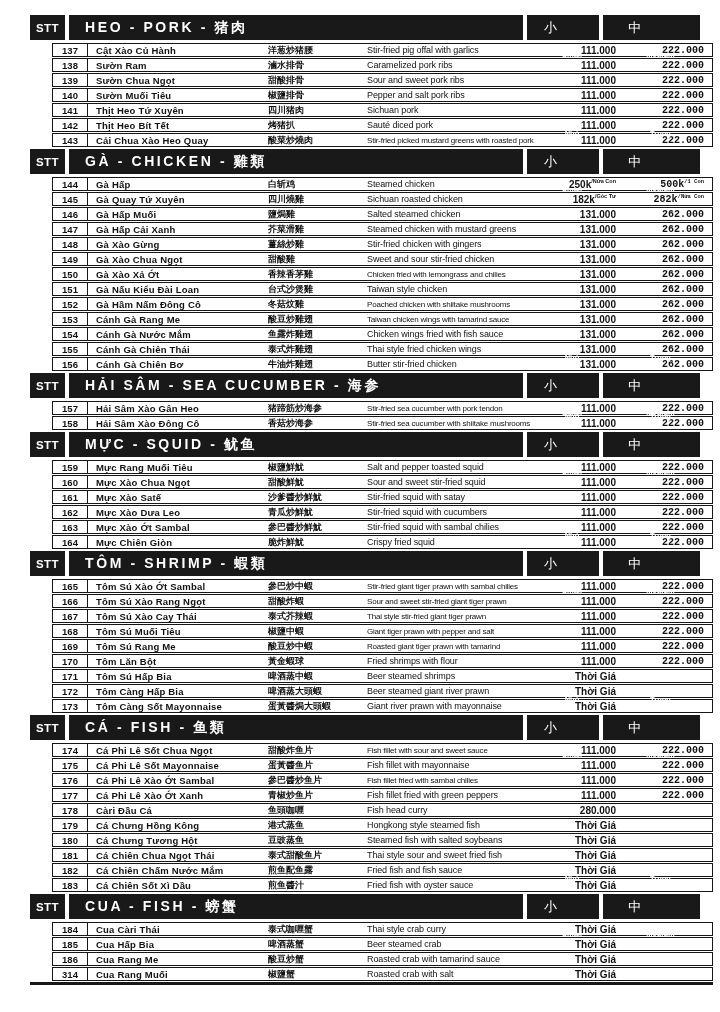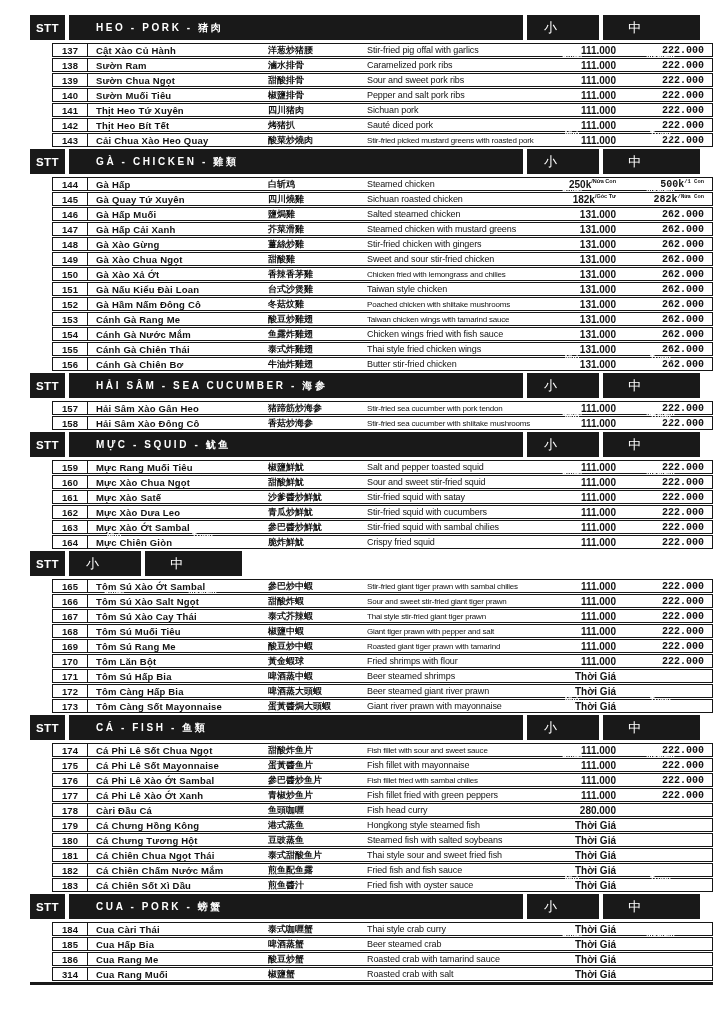--- a/index.html
+++ b/index.html
@@ -8,22 +8,22 @@
     background:#ffffff;color:#121212;
     font-family:"Liberation Sans","DejaVu Sans",sans-serif;
   }
   .page{box-sizing:border-box;width:720px;height:1012px;padding:13px 7px 0 30px;}
 
   
   .hdr{display:flex;gap:4px;height:25px;margin:2px 13px 3px 0;}
   .hdr-box{background:#191919;color:#ffffff;}
   .hdr-stt{width:35px;display:flex;align-items:center;justify-content:center;
     font-weight:bold;font-size:11.5px;letter-spacing:0.5px;}
-  .hdr-title{flex:1;display:flex;align-items:center;padding-left:27px;
-    font-weight:bold;font-size:10px;letter-spacing:2.6px;white-space:nowrap;}
+  .hdr-title{flex:1;display:flex;align-items:center;padding-left:16px;
+    font-weight:bold;font-size:14px;letter-spacing:2.6px;white-space:nowrap;}
   .hdr-size{display:flex;align-items:center;justify-content:center;gap:5px;}
   .hdr-small{width:72px;}
   .hdr-medium{width:97px;}
   .size-glyph{font-size:13px;line-height:13px;}
   .size-labels{display:flex;flex-direction:column;text-align:center;
     font-weight:bold;font-size:7.5px;line-height:8.5px;gap:47px;}
 
   
   .row{display:flex;align-items:stretch;height:14px;box-sizing:border-box;
     border:1px solid #161616;margin-bottom:1px;background:#ffffff;margin-left:22px;}
@@ -382,20 +382,21 @@
     <div class="c en">Crispy fried squid</div>
     <div class="c small">111.000</div>
     <div class="c med">222.000</div>
   </div>
 </div>
   </section>
 
   <section>
     <div class="hdr">
       <div class="hdr-box hdr-stt">STT</div>
+      <div class="hdr-box hdr-title">TÔM - SHRIMP - 蝦類</div>
       <div class="hdr-box hdr-size hdr-small">
         <span class="size-glyph">小</span>
         <span class="size-labels">
           <span class="l1">Nhỏ</span>
           <span class="l2">Small</span>
         </span>
       </div>
       <div class="hdr-box hdr-size hdr-medium">
         <span class="size-glyph">中</span>
         <span class="size-labels">
@@ -409,21 +410,21 @@
     <div class="c no">165</div>
     <div class="c vi">Tôm Sú Xào Ớt Sambal</div>
     <div class="c cn">參巴炒中蝦</div>
     <div class="c en condensed">Stir-fried giant tiger prawn with sambal chilies</div>
     <div class="c small">111.000</div>
     <div class="c med">222.000</div>
   </div>
 
   <div class="row">
     <div class="c no">166</div>
-    <div class="c vi">Tôm Sú Xào Salt Ngọt</div>
+    <div class="c vi">Tôm Sú Xào Rang Ngọt</div>
     <div class="c cn">甜酸炸蝦</div>
     <div class="c en condensed">Sour and sweet stir-fried giant tiger prawn</div>
     <div class="c small">111.000</div>
     <div class="c med">222.000</div>
   </div>
 
   <div class="row">
     <div class="c no">167</div>
     <div class="c vi">Tôm Sú Xào Cay Thái</div>
     <div class="c cn">泰式芥辣蝦</div>
@@ -596,21 +597,21 @@
     <div class="c en">Fried fish with oyster sauce</div>
     <div class="c small">Thời Giá</div>
     <div class="c med"></div>
   </div>
 </div>
   </section>
 
   <section>
     <div class="hdr">
       <div class="hdr-box hdr-stt">STT</div>
-      <div class="hdr-box hdr-title">CUA - PORK - 螃蟹</div>
+      <div class="hdr-box hdr-title">CUA - FISH - 螃蟹</div>
       <div class="hdr-box hdr-size hdr-small">
         <span class="size-glyph">小</span>
         <span class="size-labels">
           <span class="l1">Nhỏ</span>
           <span class="l2">Small</span>
         </span>
       </div>
       <div class="hdr-box hdr-size hdr-medium">
         <span class="size-glyph">中</span>
         <span class="size-labels">

